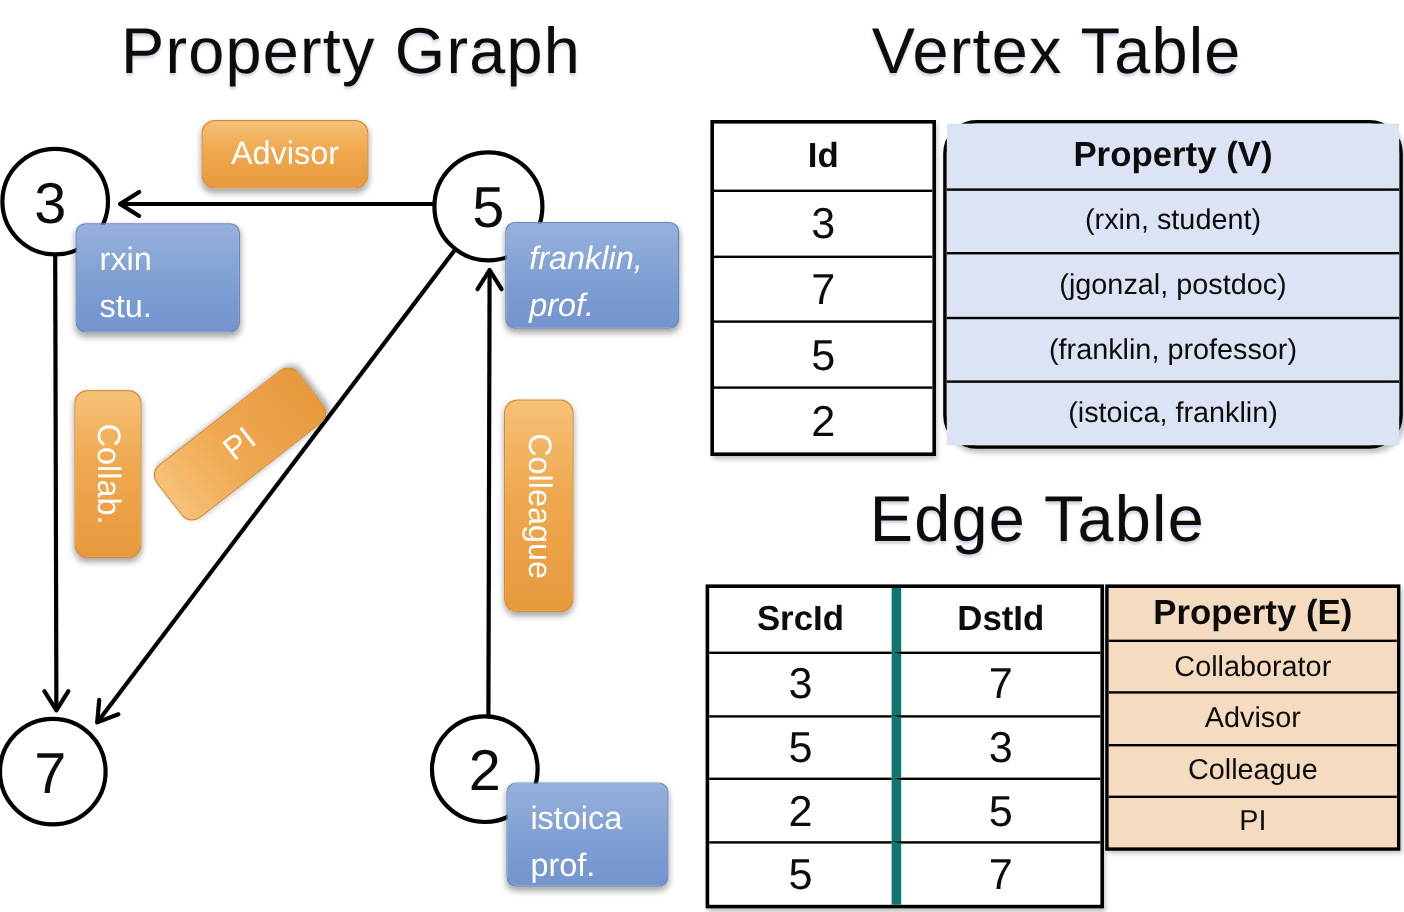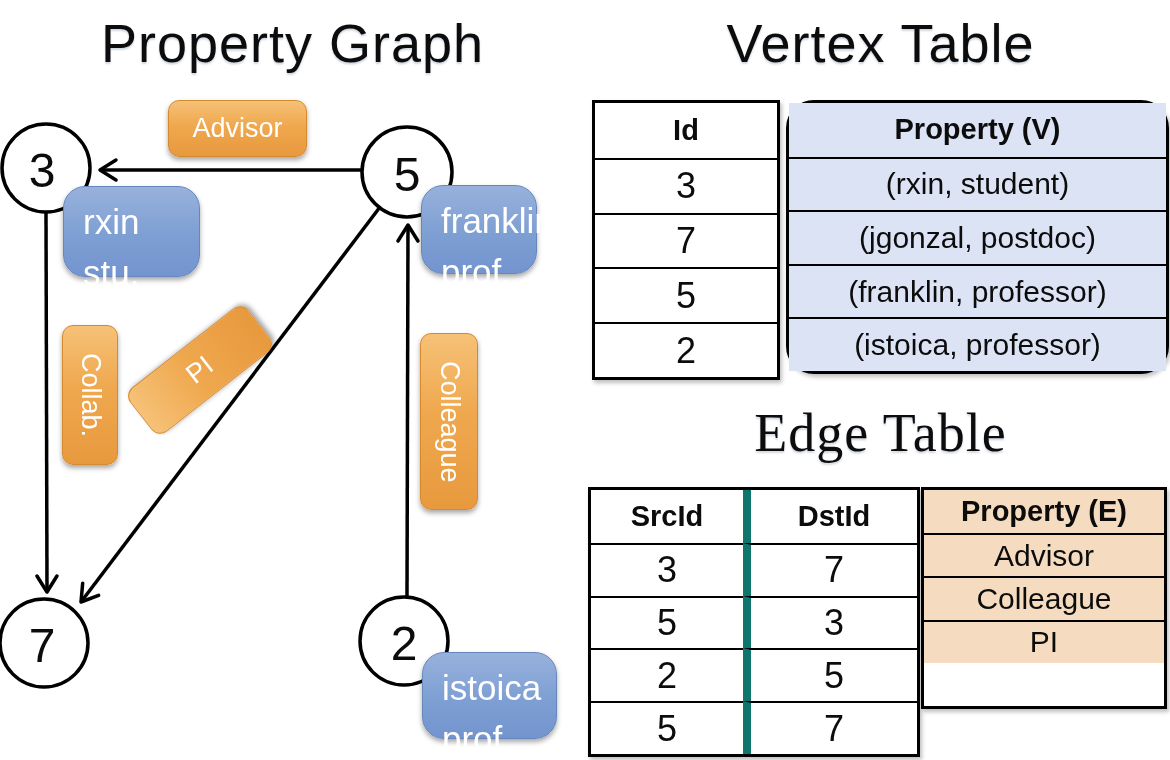--- a/index.html
+++ b/index.html
@@ -31,35 +31,35 @@
     border:1px solid #d68a2e; border-radius:11px;
     color:#fff; box-shadow:0 3px 5px rgba(0,0,0,0.35);
     display:flex; align-items:center; justify-content:center;
     font-size:27px; font-weight:300;
   }
   .vlabel { writing-mode:vertical-rl; }
 
   .nlabel {
     position:absolute; box-sizing:border-box;
     background:linear-gradient(180deg,#97b1dc 0%,#7e9fd3 55%,#7394ce 100%);
-    border:1px solid #6686bd; border-radius:22px;
+    border:1px solid #6686bd; border-radius:8px;
     color:#fff; box-shadow:0 3px 5px rgba(0,0,0,0.35);
-    font-size:35px; font-weight:300; line-height:1.45;
+    font-size:27px; font-weight:300; line-height:1.45;
     padding:10px 8px 8px 19px;
   }
 
   
   .tbl {
     position:absolute; box-sizing:border-box;
     border:3px solid #000; background:#fff;
     display:grid; box-shadow:2px 3px 4px rgba(0,0,0,0.25);
   }
   .tbl .cell {
     display:flex; align-items:center; justify-content:center;
-    border-top:2px solid #000; font-size:30px; font-weight:300;
+    border-top:2px solid #000; font-size:24px; font-weight:300;
     white-space:nowrap; color:#0c0c0c;
   }
   .tbl .cell.r0 { border-top:none; }
   .tbl .cell.c1 { border-left:8px solid #0f766e; }
   .tbl .cell.hdr { font-weight:bold; font-size:29px; }
   .tbl .cell.num { font-size:36px; }
   .blue-fill  { background:#dbe3f4; }
   .tan-fill   { background:#f5dcc0; }
 </style>
 </head>
@@ -102,21 +102,21 @@
     <span>PI</span>
   </div>
   <div class="vlabel" style="left:420px; top:333px; width:58px; height:177px;">
     <span>Colleague</span>
   </div>
 
   <div class="nlabel" style="left:63px; top:186px; width:137px; height:91px;">
     <div>rxin</div>
     <div>stu.</div>
   </div>
-  <div class="nlabel" style="left:421px; top:185px; width:116px; height:89px;">
+  <div class="nlabel" style="left:421px; top:185px; width:145px; height:89px;font-style:italic;">
     <div>franklin,</div>
     <div>prof.</div>
   </div>
   <div class="nlabel" style="left:422px; top:652px; width:135px; height:87px;">
     <div>istoica</div>
     <div>prof.</div>
   </div>
 </div>
 
 <div class="big-title abs" style="left:592px; top:12px; width:577px;">Vertex Table</div>
@@ -127,36 +127,37 @@
   <div class="cell num">7</div>
   <div class="cell num">5</div>
   <div class="cell num">2</div>
 </div>
 
 <div class="tbl" style="left:786px; top:100px; width:383px; height:274px; grid-template-rows:repeat(5,1fr);border-radius:28px;">
   <div class="cell hdr r0 blue-fill">Property (V)</div>
   <div class="cell blue-fill">(rxin, student)</div>
   <div class="cell blue-fill">(jgonzal, postdoc)</div>
   <div class="cell blue-fill">(franklin, professor)</div>
-  <div class="cell blue-fill">(istoica, professor)</div>
+  <div class="cell blue-fill">(istoica, franklin)</div>
 </div>
 
-<div class="big-title abs" style="left:592px; top:402px; width:577px;font-family:Liberation Serif, serif;">Edge Table</div>
+<div class="big-title abs" style="left:576px; top:402px; width:577px;">Edge Table</div>
 
 <div class="tbl" style="left:588px; top:487px; width:332px; height:270px; grid-template-columns:152px 1fr; grid-template-rows:repeat(5,1fr);">
   <div class="cell hdr r0">SrcId</div>
   <div class="cell hdr r0 c1">DstId</div>
   <div class="cell num">3</div>
   <div class="cell num c1">7</div>
   <div class="cell num">5</div>
   <div class="cell num c1">3</div>
   <div class="cell num">2</div>
   <div class="cell num c1">5</div>
   <div class="cell num">5</div>
   <div class="cell num c1">7</div>
 </div>
 
 <div class="tbl" style="left:921px; top:487px; width:246px; height:222px; grid-template-rows:repeat(5,1fr);">
   <div class="cell hdr r0 tan-fill">Property (E)</div>
+  <div class="cell tan-fill">Collaborator</div>
   <div class="cell tan-fill">Advisor</div>
   <div class="cell tan-fill">Colleague</div>
   <div class="cell tan-fill">PI</div>
 </div>
 
 </body></html>

